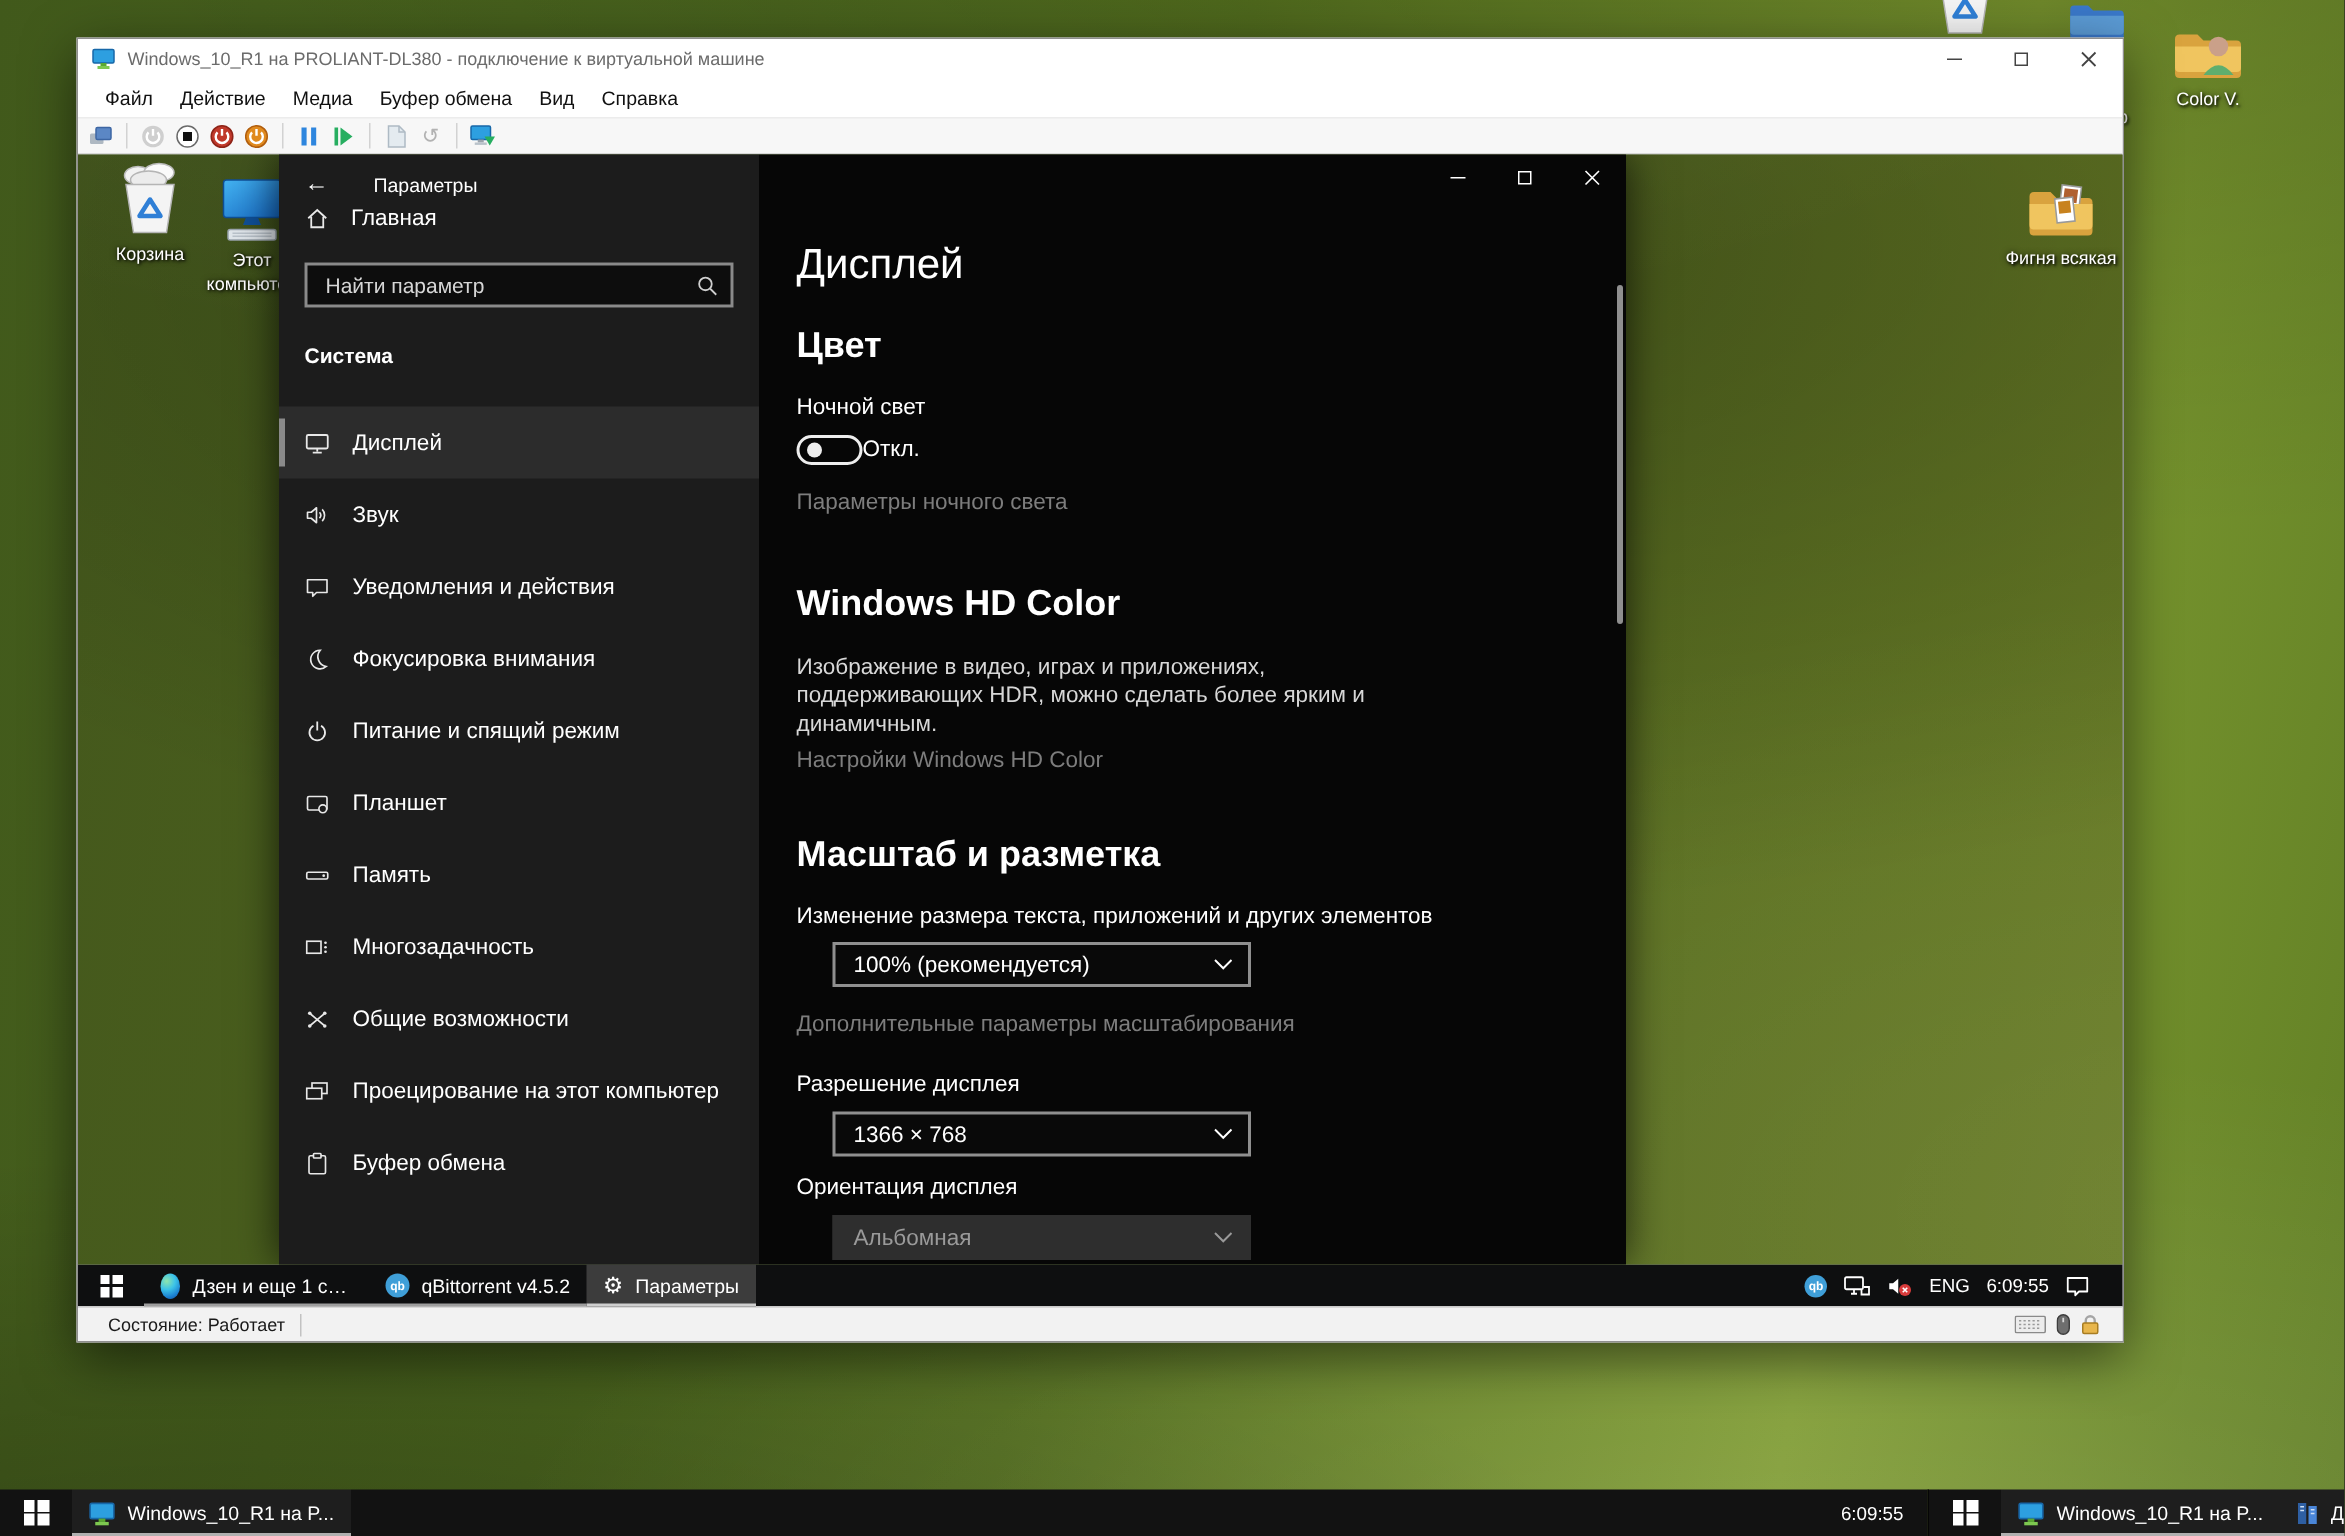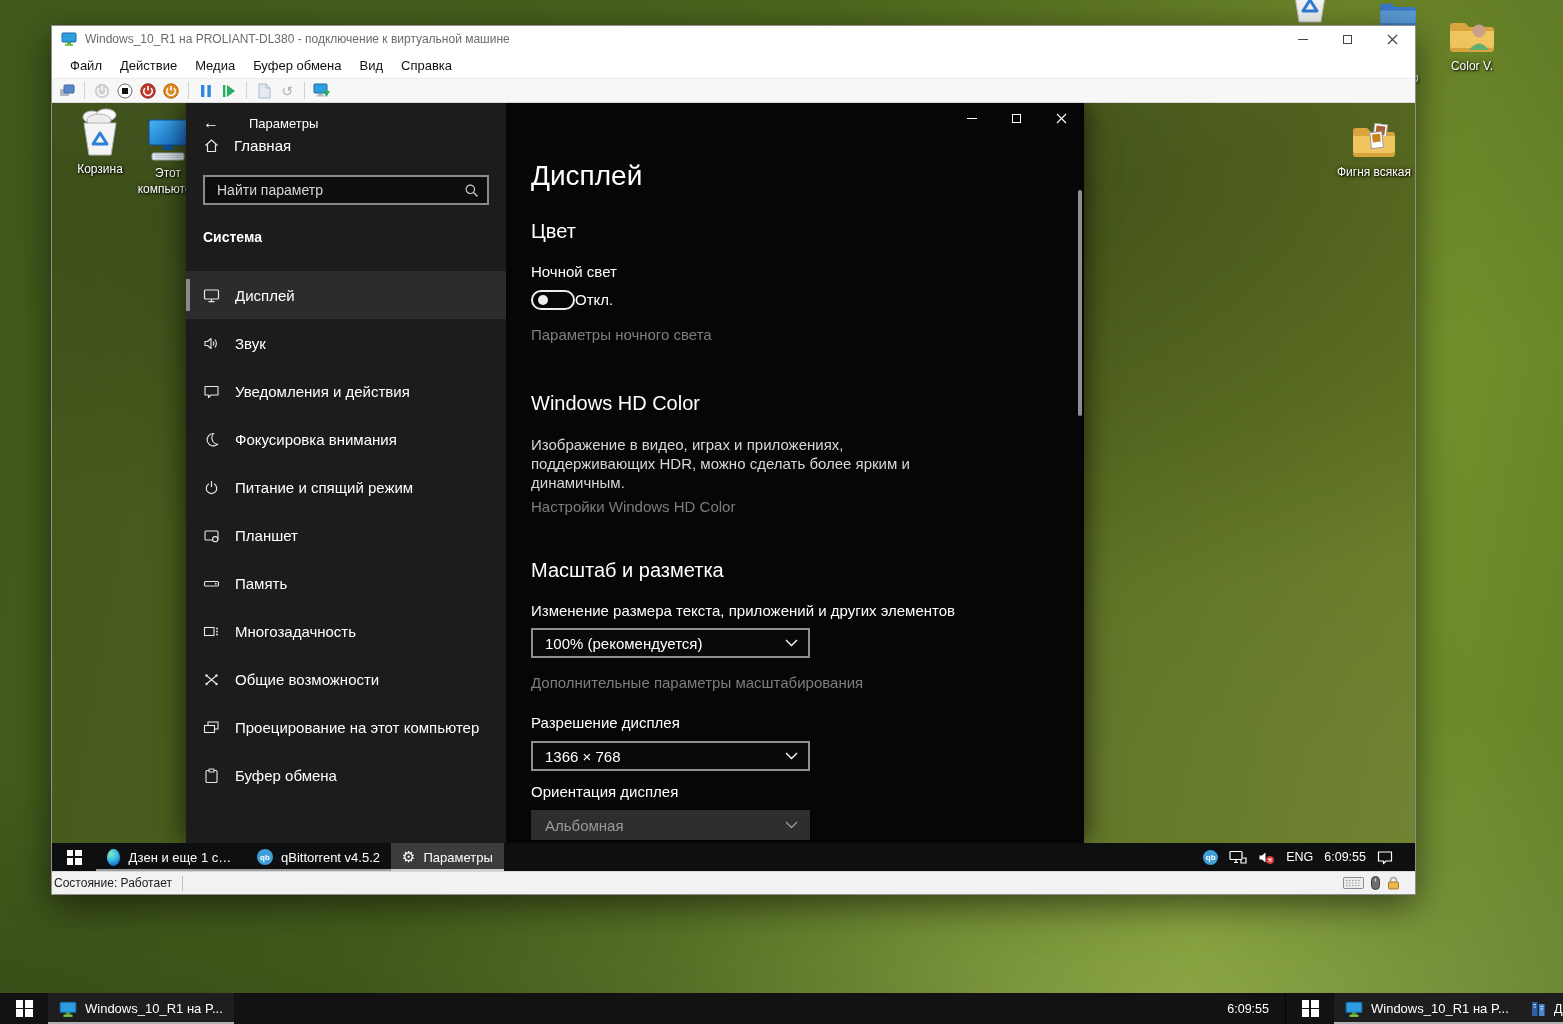--- a/index.html
+++ b/index.html
@@ -65,32 +65,32 @@
     font-family:"Liberation Sans",sans-serif;}
   .s-search input::placeholder{color:#d6d6d6;}
   .s-section{margin:24px 0 0 17px;font-size:14px;font-weight:bold;color:#fff;}
   .sb-list{margin-top:26px;}
   .sb-item{position:relative;height:48px;display:flex;align-items:center;padding-left:17px;gap:15px;
     color:#fff;font-size:15px;}
   .sb-item.sel{background:rgba(255,255,255,.07);}
   .sb-item.sel::before{content:"";position:absolute;left:0;top:8px;bottom:8px;width:4px;background:#8a8a8a;}
   .sb-item svg{flex:none;}
   .h1{font-size:28px;font-weight:300;line-height:32px;color:#fff;}
-  .h2{font-size:20px;font-weight:400;line-height:24px;color:#fff;}
+  .h2{font-size:24px;font-weight:700;line-height:24px;color:#fff;}
   .lab{font-size:15px;line-height:18px;color:#fff;}
   .glink{font-size:15px;line-height:18px;color:#7d7d7d;}
   .para{font-size:15px;line-height:19px;color:#d7d7d7;max-width:430px;}
   .mt27{margin-top:27px}.mt20{margin-top:20px}.mt9{margin-top:9px}.mt16{margin-top:16px}
   .mt47{margin-top:47px}.mt6{margin-top:6px}.mt42{margin-top:42px}.mt8{margin-top:8px}
   .mt22{margin-top:22px}.mt12{margin-top:12px}
   .toggle-row{display:flex;align-items:center;}
   .toggle{width:44px;height:20px;border:2px solid #ededed;border-radius:12px;position:relative;}
   .toggle .knob{position:absolute;left:5px;top:3px;width:10px;height:10px;border-radius:50%;background:#ededed;}
   .dd{width:279px;height:30px;border:2px solid #8f8f8f;background:#090909;display:flex;align-items:center;
-    padding-left:12px;font-size:15px;color:#fff;}
+    padding-left:12px;font-size:15px;color:#fff;margin-left:24px;}
   .dd .chev{margin-left:auto;margin-right:10px;display:flex;}
   .dd.disabled{background:#2e2e2e;border-color:#2e2e2e;color:#9a9a9a;}
   .s-scroll{position:absolute;right:2px;top:87px;width:4px;height:226px;background:#8f8f8f;border-radius:2px;}
   
   .vm-taskbar{height:28px;background:#0e0f10;display:flex;align-items:stretch;color:#fff;}
   .startbtn{width:44px;display:flex;align-items:center;justify-content:center;flex:none;}
   .winlogo{width:15px;height:15px;display:grid;grid-template-columns:1fr 1fr;grid-template-rows:1fr 1fr;gap:1.5px;}
   .winlogo i{background:#fff;}
   .tb-app{display:flex;align-items:center;gap:8px;padding:0 11px;font-size:13px;position:relative;
     max-width:150px;white-space:nowrap;}
@@ -99,21 +99,21 @@
   .tb-app.active{background:#3c3c3c;}
   .tb-app.active::after{background:#cfcfcf;}
   .vm-tray{margin-left:auto;display:flex;align-items:center;gap:11px;padding-right:6px;font-size:12.5px;}
   .badge{width:16px;height:16px;border-radius:50%;background:#3f9fd8;color:#fff;font-size:8px;font-weight:bold;
     display:flex;align-items:center;justify-content:center;}
   .edge{width:17px;height:17px;border-radius:50%;
     background:radial-gradient(circle at 32% 30%,#8fe6ac 0%,#3cc3e8 38%,#1b7fd0 72%,#14498f 100%);}
   .gear{font-size:15px;color:#fff;line-height:1;font-family:"DejaVu Sans",sans-serif;}
   .showdesk{width:5px;border-left:1px solid #5a5a5a;}
   .vm-status{height:23px;background:#f2f2f2;border-top:1px solid #d8d8d8;display:flex;align-items:center;
-    font-size:12px;color:#1a1a1a;padding-left:2px;}
+    font-size:12px;color:#1a1a1a;padding-left:20px;}
   .vs-sep{width:1px;height:15px;background:#c2c2c2;margin-left:10px;}
   .vs-icons{margin-left:auto;display:flex;align-items:center;gap:7px;padding-right:15px;}
   
   .htb{position:absolute;bottom:0;height:31px;background:#121212;display:flex;align-items:stretch;color:#fff;}
   .htb1{left:0;width:1285px;}
   .htb2{left:1285px;right:0;border-left:1px solid #050505;}
   .htb .startbtn{width:48px;}
   .htb .winlogo{width:17px;height:17px;}
   .hclock{margin-left:auto;margin-right:16px;align-self:center;font-size:12.5px;}
   .htb .tb-app{background:rgba(255,255,255,.05);max-width:190px;}

